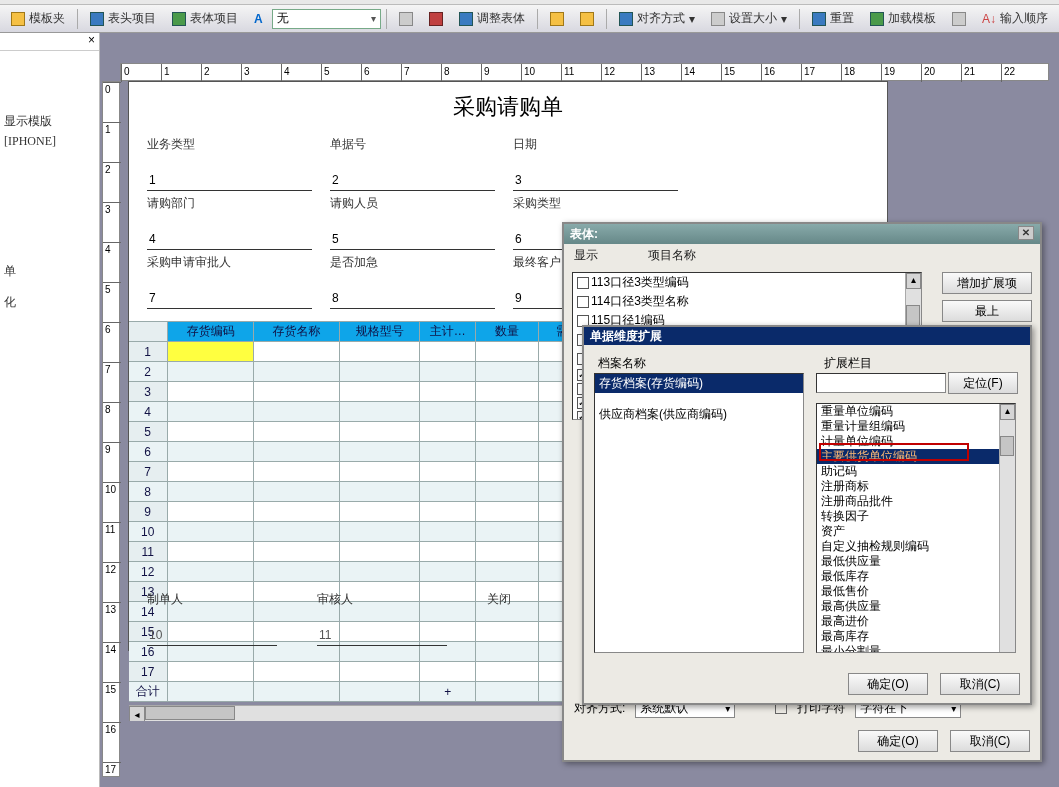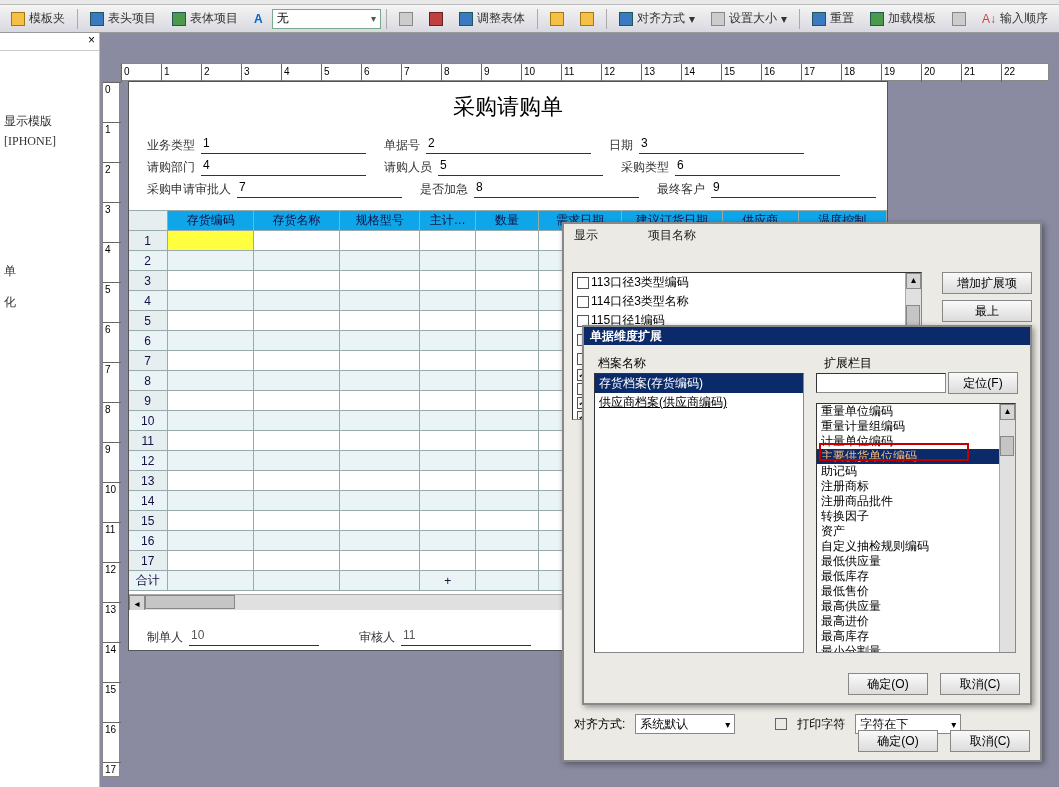--- a/index.html
+++ b/index.html
@@ -33,21 +33,21 @@
 .ruler-h .tick span { position:absolute; top:2px; left:2px; font-size:10px; }
 .ruler-v { position:absolute; top:48px; left:2px; width:18px; bottom:10px; background:#fff; border:1px solid #888; }
 .ruler-v .tick { position:absolute; left:0; width:18px; border-top:1px solid #666; }
 .ruler-v .tick span { position:absolute; left:2px; top:1px; font-size:10px; }
 
 
 .doc { position:absolute; top:48px; left:28px; width:760px; height:570px; background:#fff; border:1px solid #555; }
 .doc-title { text-align:center; font-size:22px; padding:10px 0 6px; }
 .fields { padding:4px 18px; }
 .frow { display:flex; gap:18px; margin:4px 0; }
-.fld { display:flex; align-items: center; gap:6px; }
+.fld { display:flex; align-items: flex-start; gap:20px;flex-direction:column; }
 .fld label { color:#333; white-space:nowrap; }
 .fld .uline { display:inline-flex; align-items:baseline; border-bottom:1px solid #333; min-width:165px; height:18px; padding-left:2px; }
 
 
 .gridwrap { margin:4px 0 0 0; height:400px; overflow:hidden; position: relative; }
 .grid { border-collapse:collapse; width:760px; position:absolute; left:-2px; }
 .grid th, .grid td { border:1px solid #9aa; height:20px; text-align:center; font-weight:normal; color:#114; background:#fff; }
 .grid th { background:#0ea5e9; }
 .grid .rowhdr { width:32px; background:#e6eef0; }
 .grid tbody tr:nth-child(even) td { background:#eaf3f5; }
@@ -68,35 +68,35 @@
 .listbox .item { padding:1px 4px; display:flex; align-items:center; gap:2px; }
 .listbox .cb { width:12px; height:12px; border:1px solid #555; display:inline-block; background:#fff; }
 .listbox .cb.ck::after { content:"✓"; font-size:10px; position:relative; top:-3px; }
 .vscroll { position:absolute; right:0; top:0; bottom:0; width:16px; background:#e0e0e0; border-left:1px solid #aaa; }
 .vscroll .thumb { width:14px; height:40px; background:#c5c5c5; border:1px solid #888; margin:16px 0 0 0; }
 .vscroll .arrow { height:16px; background:#d5d5d5; border:1px solid #888; text-align:center; font-size:10px; }
 
 .sidebtns { position:absolute; right:8px; top:48px; width:90px; display:flex; flex-direction:column; gap:6px; }
 .wbtn { height:22px; border:1px solid #888; background:linear-gradient(#fafafa,#dcdcdc); text-align:center; line-height:20px; cursor:default; }
 
-.panel1 .row-align { position:absolute; left:10px; bottom:26px; display:flex; align-items:center; gap:10px; }
+.panel1 .row-align { position:absolute; left:10px; bottom:42px; display:flex; align-items:center; gap:10px; }
 .panel1 .row-align .sel { width:100px; height:20px; border:1px solid #888; background:#fff; display:inline-flex; align-items:center; justify-content:space-between; padding:0 4px; }
 .panel1 .row-align .sel::after { content:"▾"; font-size:10px; }
 .panel1 .row-align .chk { width:12px; height:12px; border:1px solid #666; display:inline-block; }
 .okrow { position:absolute; right:10px; bottom:8px; display:flex; gap:12px; }
 
 
 .panel2 { position:absolute; left:582px; top:325px; width:450px; height:380px; background:#eceae4; border:2px solid #888; box-shadow:2px 2px 6px rgba(0,0,0,.4); }
 .panel2 .ttl2 { height:18px; background:#0a2a6a; color:#fff; padding:1px 6px; font-weight:bold; }
 .panel2 .lab { position:absolute; top:28px; }
 .panel2 .lab.a { left:14px; }
 .panel2 .lab.b { left:240px; }
 .panel2 .lb1 { position:absolute; left:10px; top:46px; width:210px; height:280px; background:#fff; border:1px inset #888; }
 .panel2 .lb1 .sel { background:#0a2a6a; color:#fff; padding:1px 4px; }
-.panel2 .lb1 .it { padding:1px 4px;text-decoration:underline; }
+.panel2 .lb1 .it { padding:13px 4px; }
 .panel2 .inp { position:absolute; left:232px; top:46px; width:130px; height:20px; background:#fff; border:1px inset #888; }
 .panel2 .locate { position:absolute; right:12px; top:45px; width:70px; }
 .panel2 .lb2 { position:absolute; left:232px; top:76px; width:200px; height:250px; background:#fff; border:1px inset #888; overflow:hidden; }
 .panel2 .lb2 .item { display:flex; gap:2px; padding:0 2px; line-height:15px; }
 .panel2 .lb2 .hlrow { background:#0a2a6a; color:#fdba74; }
 .panel2 .lb2 .redbox { position:absolute; left:2px; top:39px; width:150px; height:18px; border:2px solid #c00000; pointer-events:none; }
 .panel2 .okrow2 { position:absolute; right:10px; bottom:8px; display:flex; gap:12px; }
 
 </style>
 </head>
@@ -624,20 +624,24 @@
           </div>
         <div class="fld">
             <label>关闭</label>
           </div>
       </div>
     </div>
   </div>
 </div>
 
 <div class="panel1">
+  <div class="ttl">
+      <span>表体:</span>
+      <span class="x">✕</span>
+    </div>
   <div class="plabel"><span>显示</span><span style="display:inline-block;width:50px"></span><span>项目名称</span></div>
   <div class="listbox" id="lb0">
     <div class="item">
         <span class="cb"></span>
         <span>113口径3类型编码</span>
       </div>
       <div class="item">
         <span class="cb"></span>
         <span>114口径3类型名称</span>
       </div>

